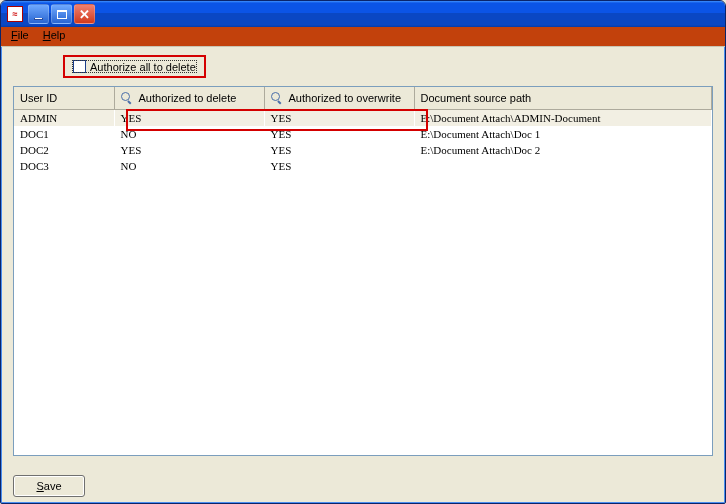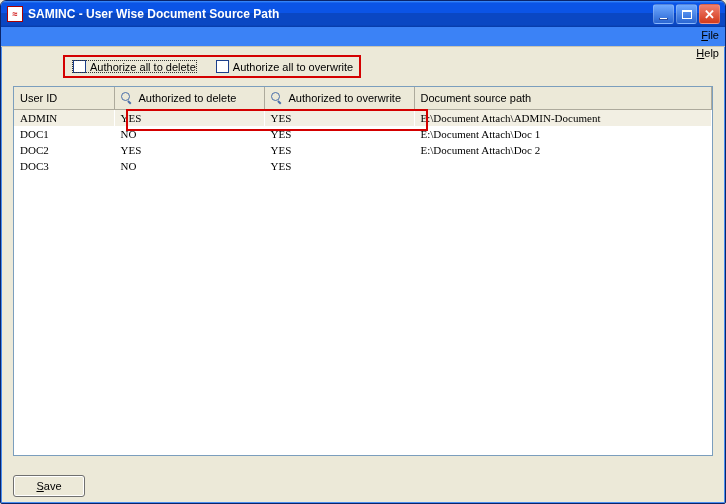--- a/index.html
+++ b/index.html
@@ -46,22 +46,22 @@
     box-sizing:border-box;display:flex;align-items:center;justify-content:center;
     color:#fff;font-weight:bold;font-size:12px;
   }
   .win-btn.min,.win-btn.max{background:linear-gradient(#6fa9ff,#2a66d2);}
   .win-btn.close{background:linear-gradient(#f08070,#d33a1b);}
   .win-btn .min-glyph{width:9px;height:2px;background:#fff;margin-top:9px;border:1px solid #2a4a9a;border-top:0;box-sizing:border-box}
   .win-btn .max-glyph{width:10px;height:9px;border:1px solid #fff;border-top:2px solid #fff;background:transparent;box-sizing:border-box}
   .win-btn .x-glyph{font-family:Arial;font-size:13px;line-height:1}
 
   .menubar{
-    height:19px;background:#3b82f6;border-bottom:1px solid #c9c5b3;
-    display:flex;align-items:flex-end;padding-left:4px;gap:2px;flex-direction:column;
+    height:19px;background:#c2410c;border-bottom:1px solid #c9c5b3;
+    display:flex;align-items:flex-start;padding-left:4px;gap:2px;
   }
   .menu-item{padding:2px 6px;cursor:default}
   .menu-item u{text-decoration:underline}
 
   .top-panel{
     padding:8px 12px 4px;
   }
   .check-row{
     display:inline-flex;align-items:center;gap:18px;
     border:2px solid #d40000;
@@ -137,21 +137,20 @@
     padding:0 12px;
     box-shadow:0 0 0 1px #fff inset;
   }
 </style>
 </head>
 <body>
 <div class="window">
 
   <div class="titlebar">
     <span class="app-icon">≈</span>
-    <span class="title-text">SAMINC - User Wise Document Source Path</span>
     <div class="win-buttons">
       <div class="win-btn min">
           <span class="min-glyph"></span>
         </div>
       <div class="win-btn max">
           <span class="max-glyph"></span>
         </div>
       <div class="win-btn close">
           <span class="x-glyph">✕</span>
         </div>
@@ -162,24 +161,20 @@
     <div class="menu-item"><u>F</u><span>ile</span></div>
     <div class="menu-item"><u>H</u><span>elp</span></div>
   </div>
 
   <div class="top-panel">
     <div class="check-row">
       <div class="chk highlight">
         <span class="box"></span>
         <span>Authorize all to delete</span>
       </div>
-      <div class="chk">
-        <span class="box"></span>
-        <span>Authorize all to overwrite</span>
-      </div>
     </div>
   </div>
 
   <div class="grid-wrap hdr-highlight">
     <div class="hdr-red"></div>
     <table class="grid">
       <colgroup>
           <col class="col-user">
           <col class="col-del">
           <col class="col-ovr">

